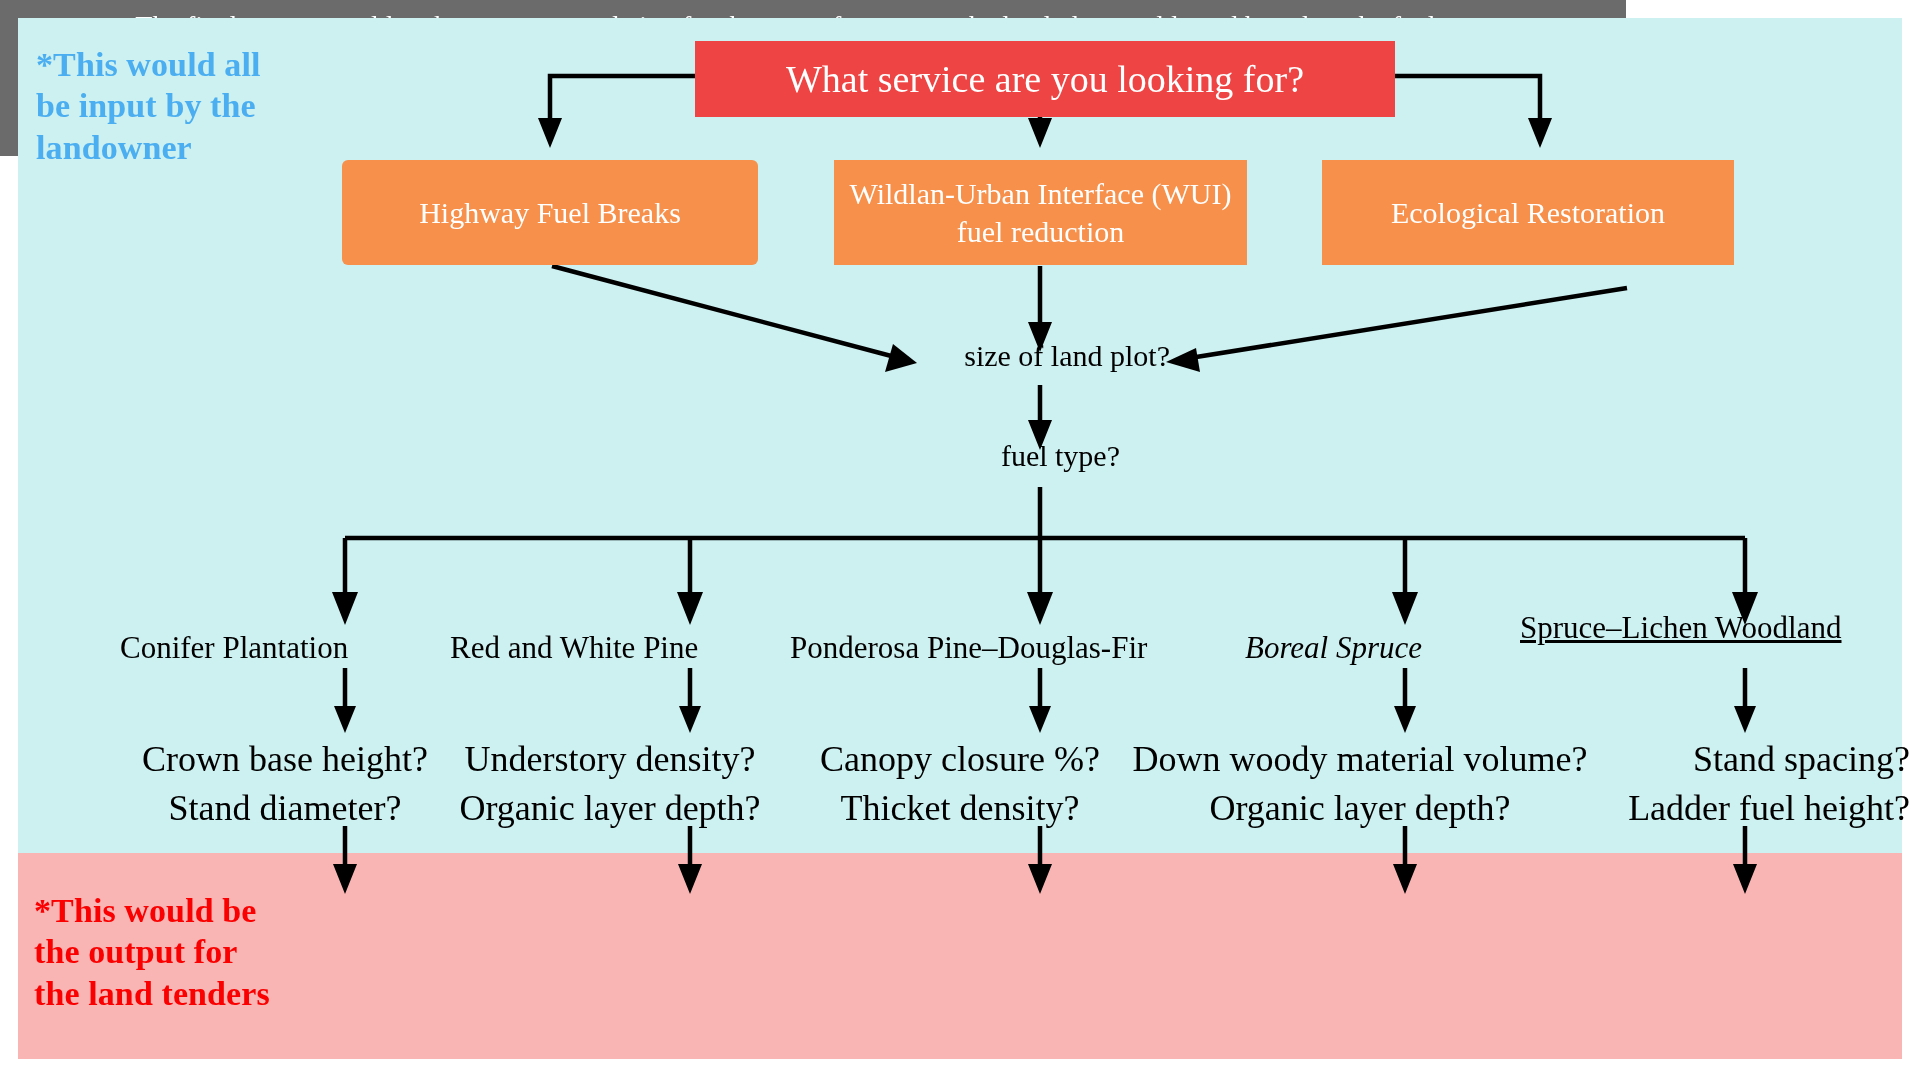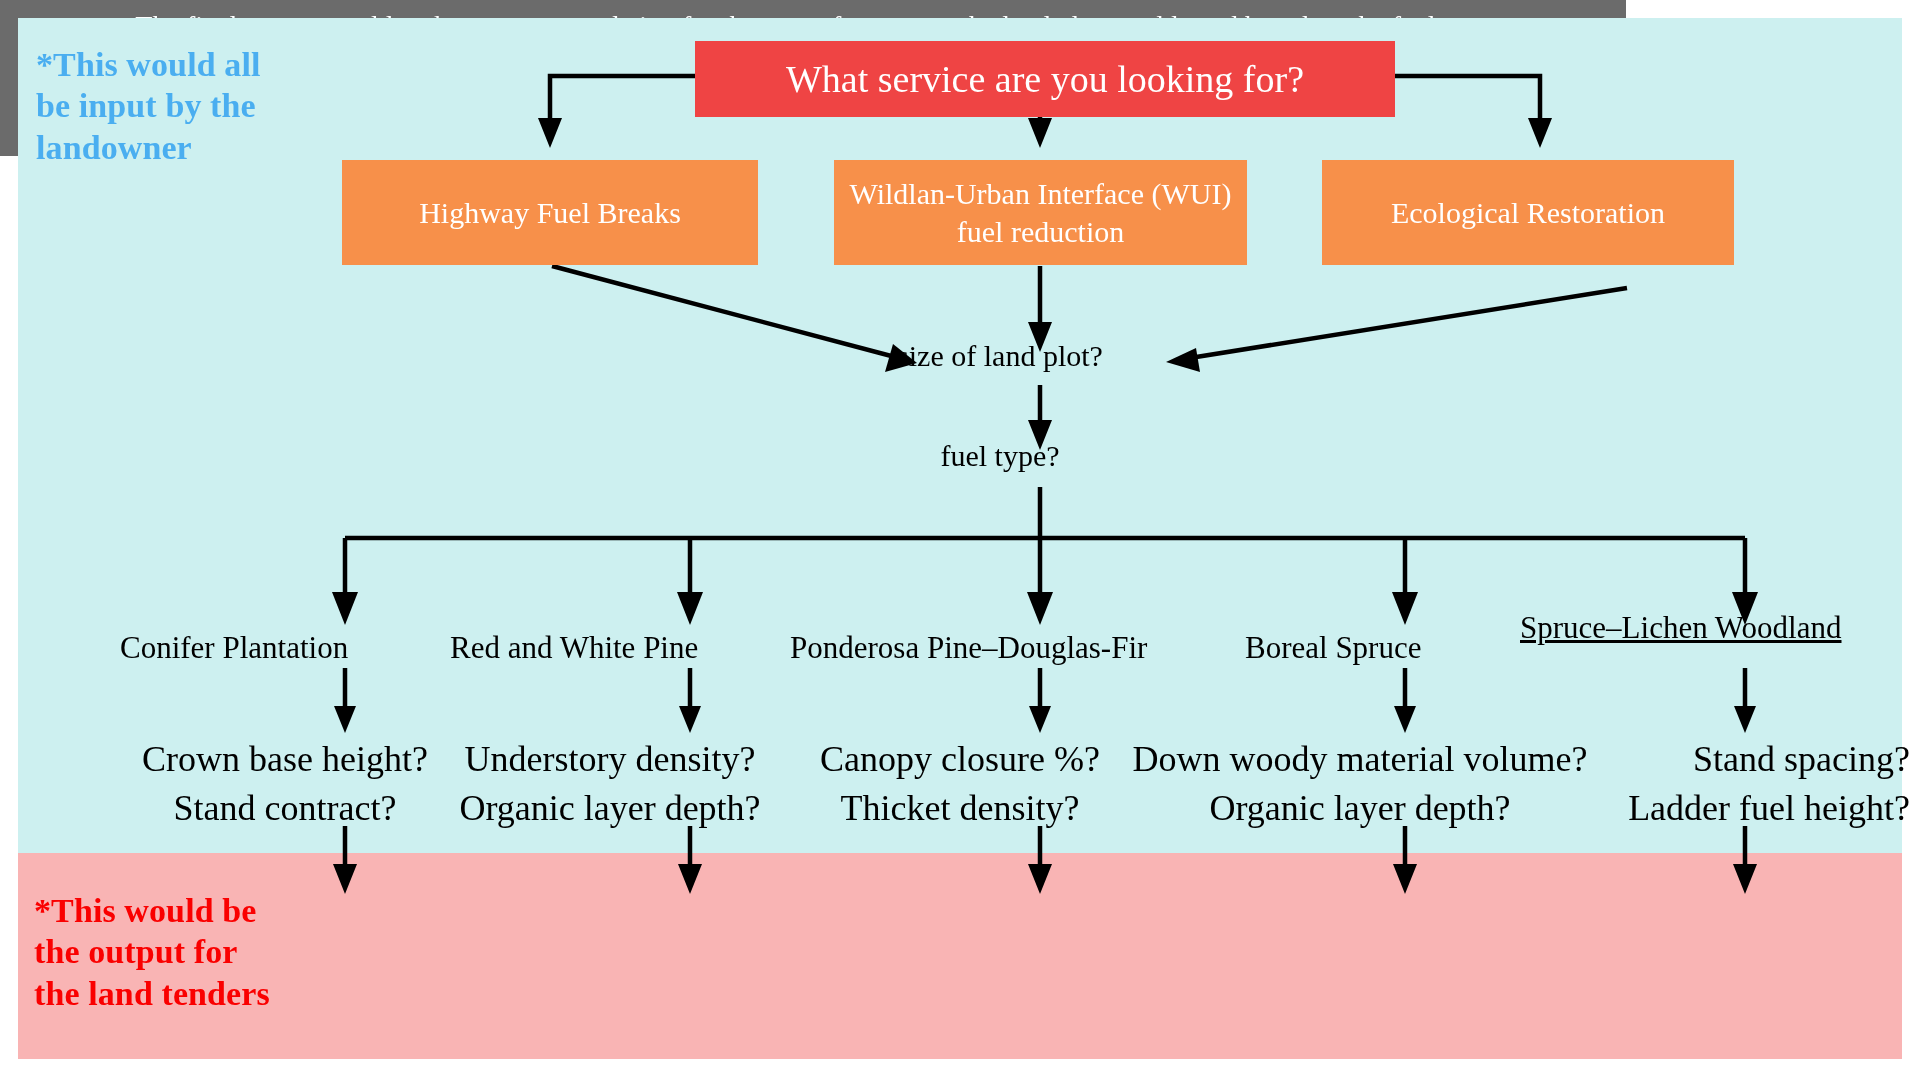--- a/index.html
+++ b/index.html
@@ -74,21 +74,21 @@
     height: 76px;
     background: #ef4444;
     font-size: 38px;
   }
   .box-service {
     background: #f7904a;
     font-size: 30px;
     line-height: 1.24;
     height: 105px;
   }
-  .box-hwy   { left: 342px;  top: 160px; width: 416px; }
+  .box-hwy   { left: 342px;  top: 160px; width: 416px; border-radius: 6px; }
   .box-wui   { left: 834px;  top: 160px; width: 413px; }
   .box-eco   { left: 1322px; top: 160px; width: 412px; }
 
   .box-output {
     left: 268px;
     top: 890px;
     width: 1590px;
     height: 144px;
     background: #6b6b6b;
     color: #ffffff;
@@ -98,38 +98,38 @@
     display: block;
     text-align: center;
   }
   .box-output .line { display: block; }
   .box-output i { font-style: italic; }
 
   
   .node {
     position: absolute;
     color: #000000;
-    text-align: center;
+    text-align: right;
     white-space: nowrap;
     font-size: 30px;
     line-height: 1.05;
   }
   .node-size  { left: 830px;  top: 340px; width: 340px; }
   .node-fuel  { left: 880px;  top: 440px; width: 240px; }
 
   .leaf {
     position: absolute;
     color: #000000;
     white-space: nowrap;
     font-size: 31px;
   }
   .leaf-1 { left: 120px;  top: 630px; width: 330px; }
   .leaf-2 { left: 450px;  top: 630px; width: 330px; }
   .leaf-3 { left: 790px;  top: 630px; width: 420px; }
-  .leaf-4 { left: 1245px; top: 630px; width: 270px; }
+  .leaf-4 { left: 1245px; top: 630px; width: 270px; font-style: italic; }
   .leaf-5 { left: 1520px; top: 610px; width: 390px; text-decoration: underline; }
 
   .qgroup {
     position: absolute;
     color: #000000;
     text-align: center;
     white-space: nowrap;
     font-size: 36px;
     line-height: 1.36;
   }
@@ -240,21 +240,21 @@
   <div class="node node-fuel">fuel type?</div>
 
   <div class="leaf leaf-1">Conifer Plantation</div>
   <div class="leaf leaf-2">Red and White Pine</div>
   <div class="leaf leaf-3">Ponderosa Pine–Douglas-Fir</div>
   <div class="leaf leaf-4">Boreal Spruce</div>
   <div class="leaf leaf-5">Spruce–Lichen Woodland</div>
 
   <div class="qgroup q-1">
     <span>Crown base height?</span>
-    <span>Stand contract?</span>
+    <span>Stand diameter?</span>
   </div>
   <div class="qgroup q-2">
     <span>Understory density?</span>
     <span>Organic layer depth?</span>
   </div>
   <div class="qgroup q-3">
     <span>Canopy closure %?</span>
     <span>Thicket density?</span>
   </div>
   <div class="qgroup q-4">

